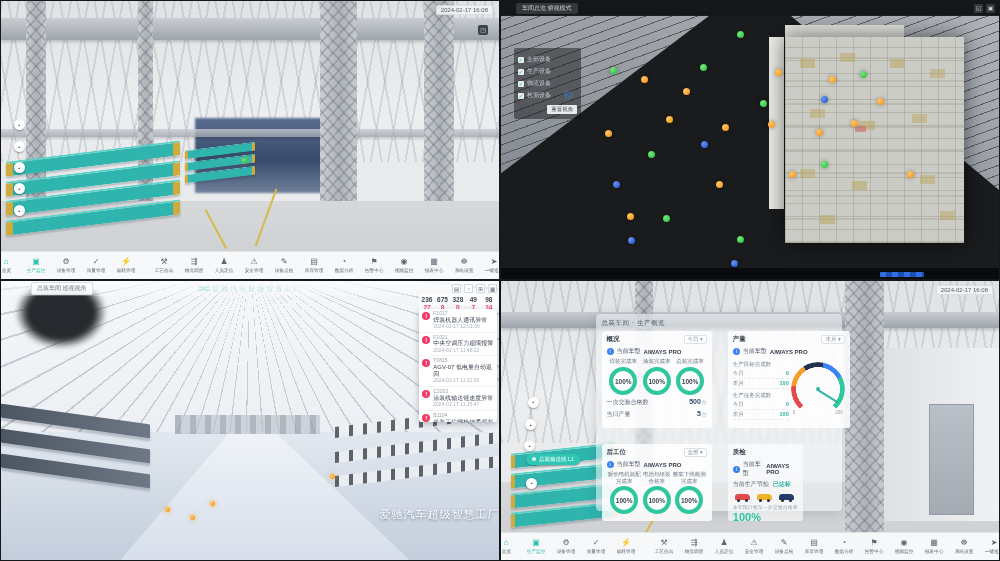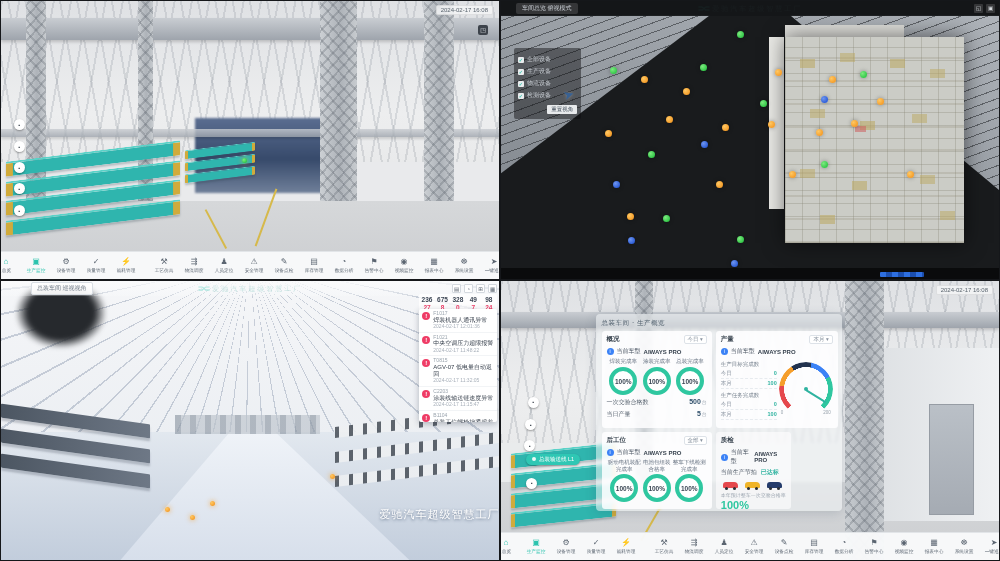--- a/index.html
+++ b/index.html
@@ -121,21 +121,21 @@
 .s4-c1{left:27%;width:3.5%;height:72%}
 .s4-c2{left:69%;width:8%;height:100%;z-index:2}
 .s4-m1{left:2%;top:60%;width:21%;height:27%;z-index:6}
 .s4-m1 .mrow{height:20%;transform:skewY(-6deg)}
 .s4-y1{left:30%;bottom:6%;height:14%;transform:rotate(30deg)}
 .tag{position:absolute;background:#2fc7b4;color:#fff;font-size:5.5px;padding:2px 6px;border-radius:7px;display:flex;gap:3px;align-items:center;box-shadow:0 1px 2px rgba(0,0,0,.3);z-index:26;white-space:nowrap}
 .tag-dot{width:4px;height:4px;border-radius:50%;background:#fff;opacity:.9}
 
 .panel{position:absolute;left:19%;top:12%;width:49.5%;height:70.5%;background:rgba(240,244,246,.55);border-radius:4px;padding:4px 6px;box-shadow:0 2px 12px rgba(50,70,90,.2);backdrop-filter:blur(1.5px);z-index:35}
 .panel-title{font-size:6.5px;color:#51606d;letter-spacing:.5px;margin:1px 0 3px}
-.cards{display:grid;grid-template-columns:47% 52%;grid-template-rows:55% 44%;gap:4px;height:calc(100% - 13px)}
+.cards{display:grid;grid-template-columns:47% 52%;grid-template-rows:55% 44%;gap:16px;height:calc(100% - 13px)}
 .card{background:rgba(255,255,255,.84);border-radius:3px;padding:4px 5px;overflow:hidden;position:relative}
 .card-q{background:rgba(255,255,255,.6)}
 .card-hd{display:flex;justify-content:space-between;align-items:center;font-size:6.5px;color:#3a4550;font-weight:bold}
 .dd{font-size:5.5px;font-weight:normal;color:#8a94a0;border:1px solid #dde2e8;border-radius:2px;padding:0 3px;background:#fff}
 .vrow{display:flex;align-items:center;gap:3px;margin:3px 0 2px;font-size:6px;color:#4a5562}
 .vico{flex:none;width:7px;height:7px;border-radius:50%;background:#3b82f6;color:#fff;font-size:5px;line-height:7px;text-align:center}
 .vname{font-weight:bold;color:#37424e}
 .donuts{display:flex;justify-content:space-around;text-align:center;margin-top:1px}
 .d-label{font-size:5.5px;color:#6a7584;line-height:1.2;min-height:7px}
 .card-st .d-label{min-height:13px}

